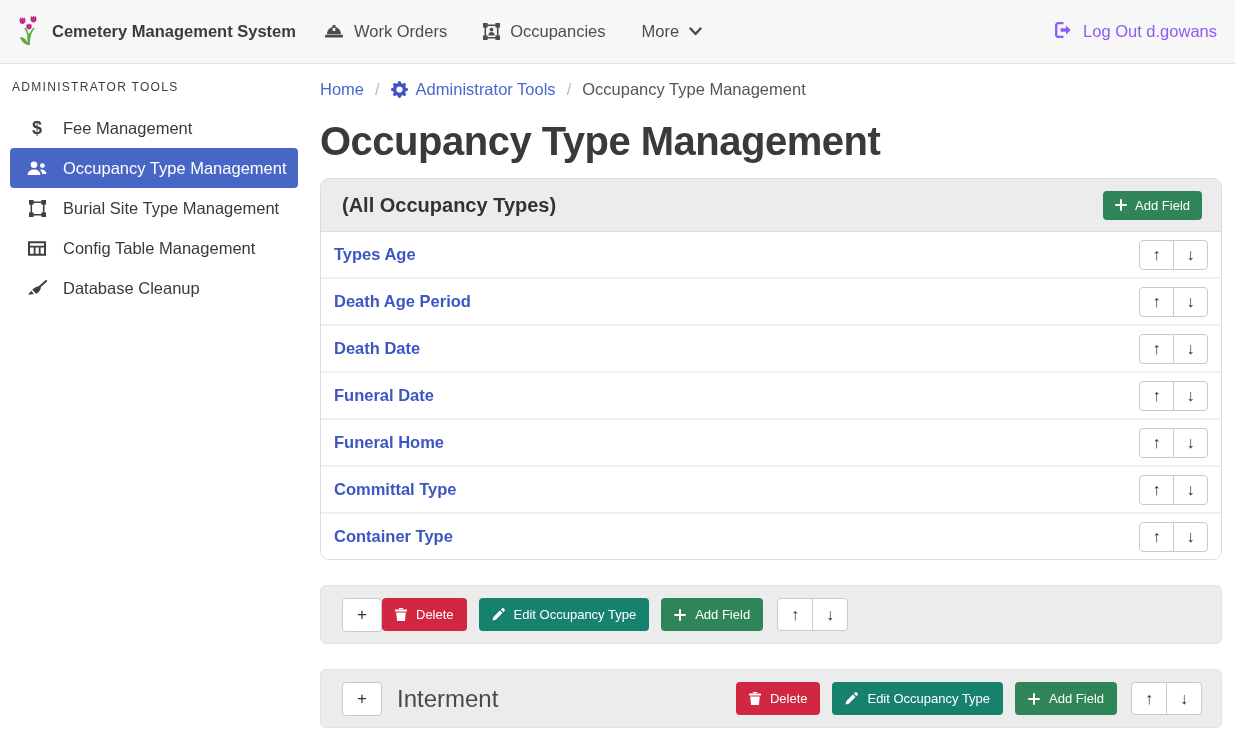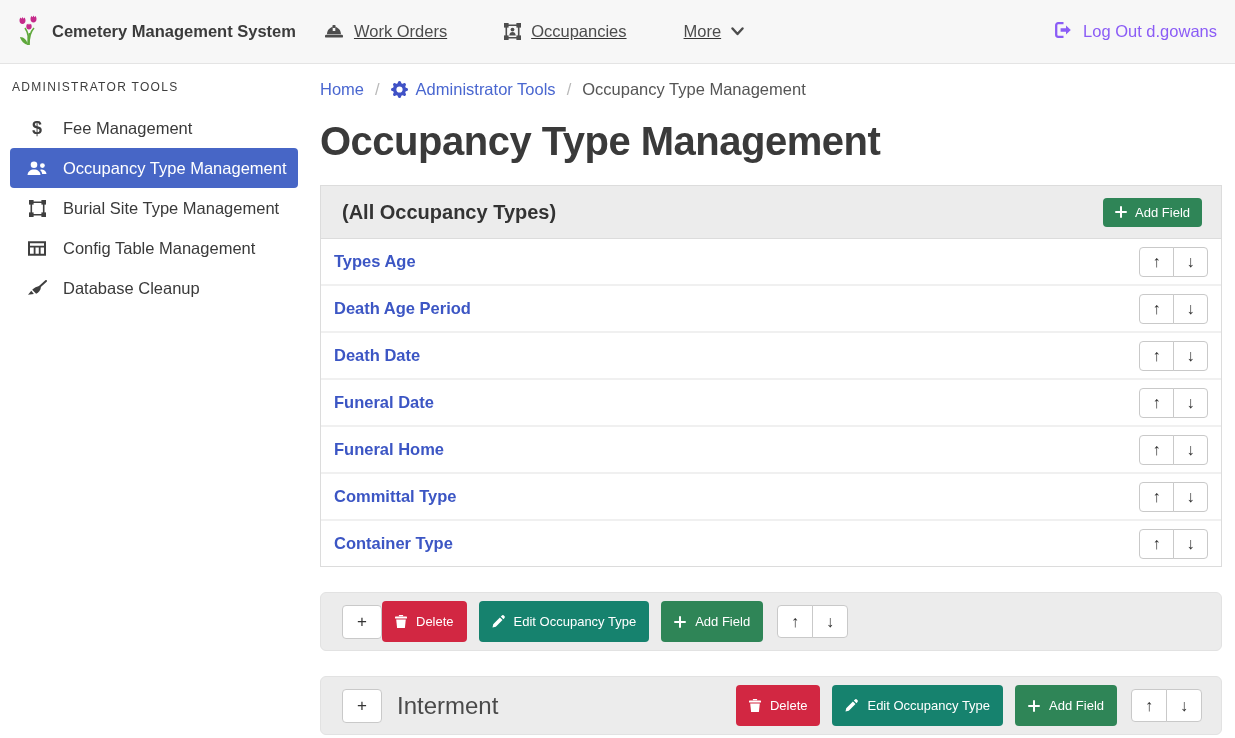--- a/index.html
+++ b/index.html
@@ -11,21 +11,21 @@
     font-size:16px;
   }
   
   .navbar {
     height:64px; background:var(--navbar-bg,#f7f7f7);
     border-bottom:1px solid #e4e4e4;
     display:flex; align-items:center; padding:0 16px;
   }
   .brand { display:flex; align-items:center; gap:10px; margin-right:28px; cursor:pointer; }
   .brand-text { font-weight:700; font-size:16.5px; color:#3b3b3b; }
-  .nav-links { display:flex; gap:57px;text-decoration:underline; }
+  .nav-links { display:flex; gap:36px; }
   .nav-item { display:flex; align-items:center; gap:10px; color:#4d4d4d; font-size:16.5px; cursor:pointer; }
   .nav-item svg { display:block; }
   .spacer { flex:1; }
   .logout { display:flex; align-items:center; gap:10px; color:#8b5cf6; font-size:16.5px; cursor:pointer; padding-right:2px; }
 
   
   .layout { display:flex; height:684px; }
   .sidebar { width:310px; flex:0 0 310px; padding-top:8px; }
   .sidebar-heading {
     font-size:12px; letter-spacing:1.3px; color:#3d3d3d;
@@ -51,32 +51,32 @@
   .bc-current { color:#555; }
   .gear { color:#4052c6; display:flex; }
 
   .page-head { display:flex; justify-content:space-between; align-items:flex-start; margin-top:15px; }
   .page-title { font-size:40px; font-weight:600; color:#3a3a3a; margin:0; line-height:1.2; letter-spacing:-0.5px; }
   .btn { border:none; border-radius:4px; color:#fff; display:inline-flex; align-items:center; cursor:pointer; font-family:inherit; }
   .btn svg { display:block; }
   .btn-add-type { background:var(--green,#2f8557); height:40px; padding:0 18px; gap:11px; font-size:16.5px; margin-top:7px; }
 
   
-  .card { margin-top:20px; border:1px solid #dcdcdc; border-radius:0; background:#fff; overflow:hidden; }
+  .card { margin-top:13px; border:1px solid #dcdcdc; border-radius:9px; background:#fff; overflow:hidden; }
   .card-header {
     background:var(--section-bg,#ececec); height:53px;
     display:flex; align-items:center; justify-content:space-between;
     padding:0 19px 0 21px; border-bottom:1px solid #dcdcdc;
   }
   .card-title { font-size:20px; font-weight:600; color:#333; }
   .btn-sm { height:29px; padding:0 12px; gap:8px; font-size:13px; }
   .btn-green { background:var(--green,#2f8557);justify-content:center; }
   .btn-teal  { background:var(--teal,#16826e); }
   .btn-red   { background:var(--red,#d22742); }
-  .btn-md { height:41px; padding:0 13px; gap:9px; font-size:13px; }
+  .btn-md { height:33px; padding:0 13px; gap:9px; font-size:13px; }
 
   .field-row {
     height:45px; display:flex; align-items:center; justify-content:space-between;
     padding:0 13px; background:#fff;
   }
   .field-row + .field-row { border-top:2px solid #f0f0f0; height:47px; }
   .field-link { color:var(--link-blue,#3c56c4); font-weight:700; font-size:16.5px; text-decoration:none; cursor:pointer; }
 
   .updown { display:flex; }
   .ud-btn {

